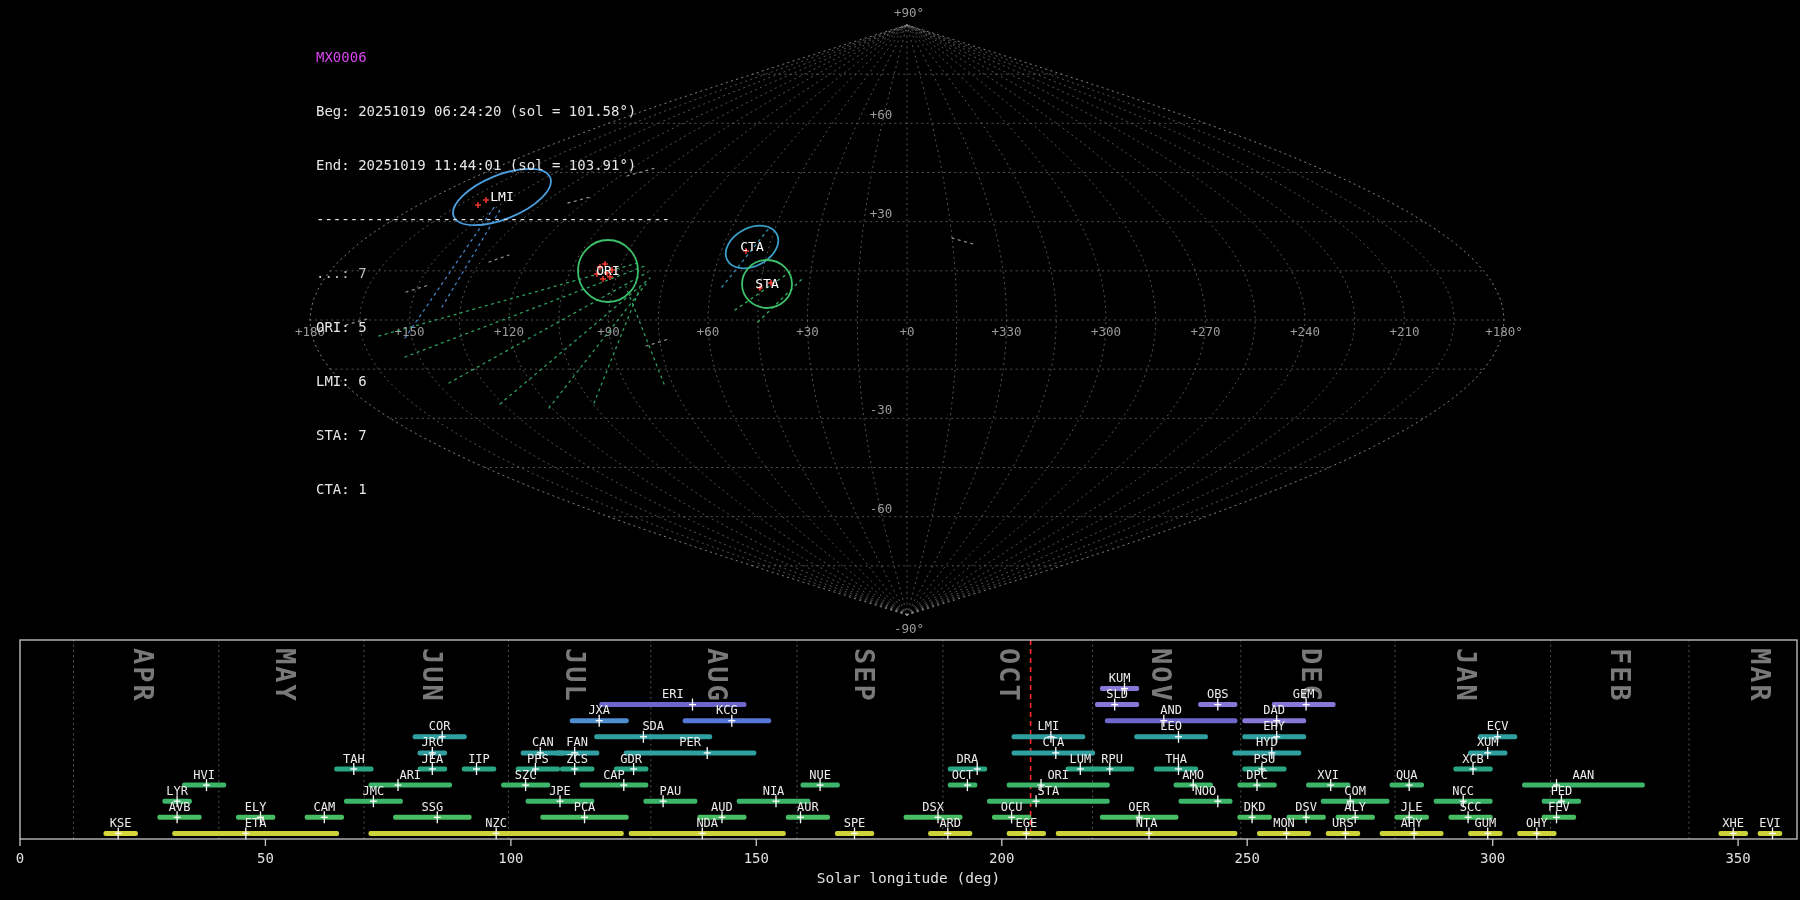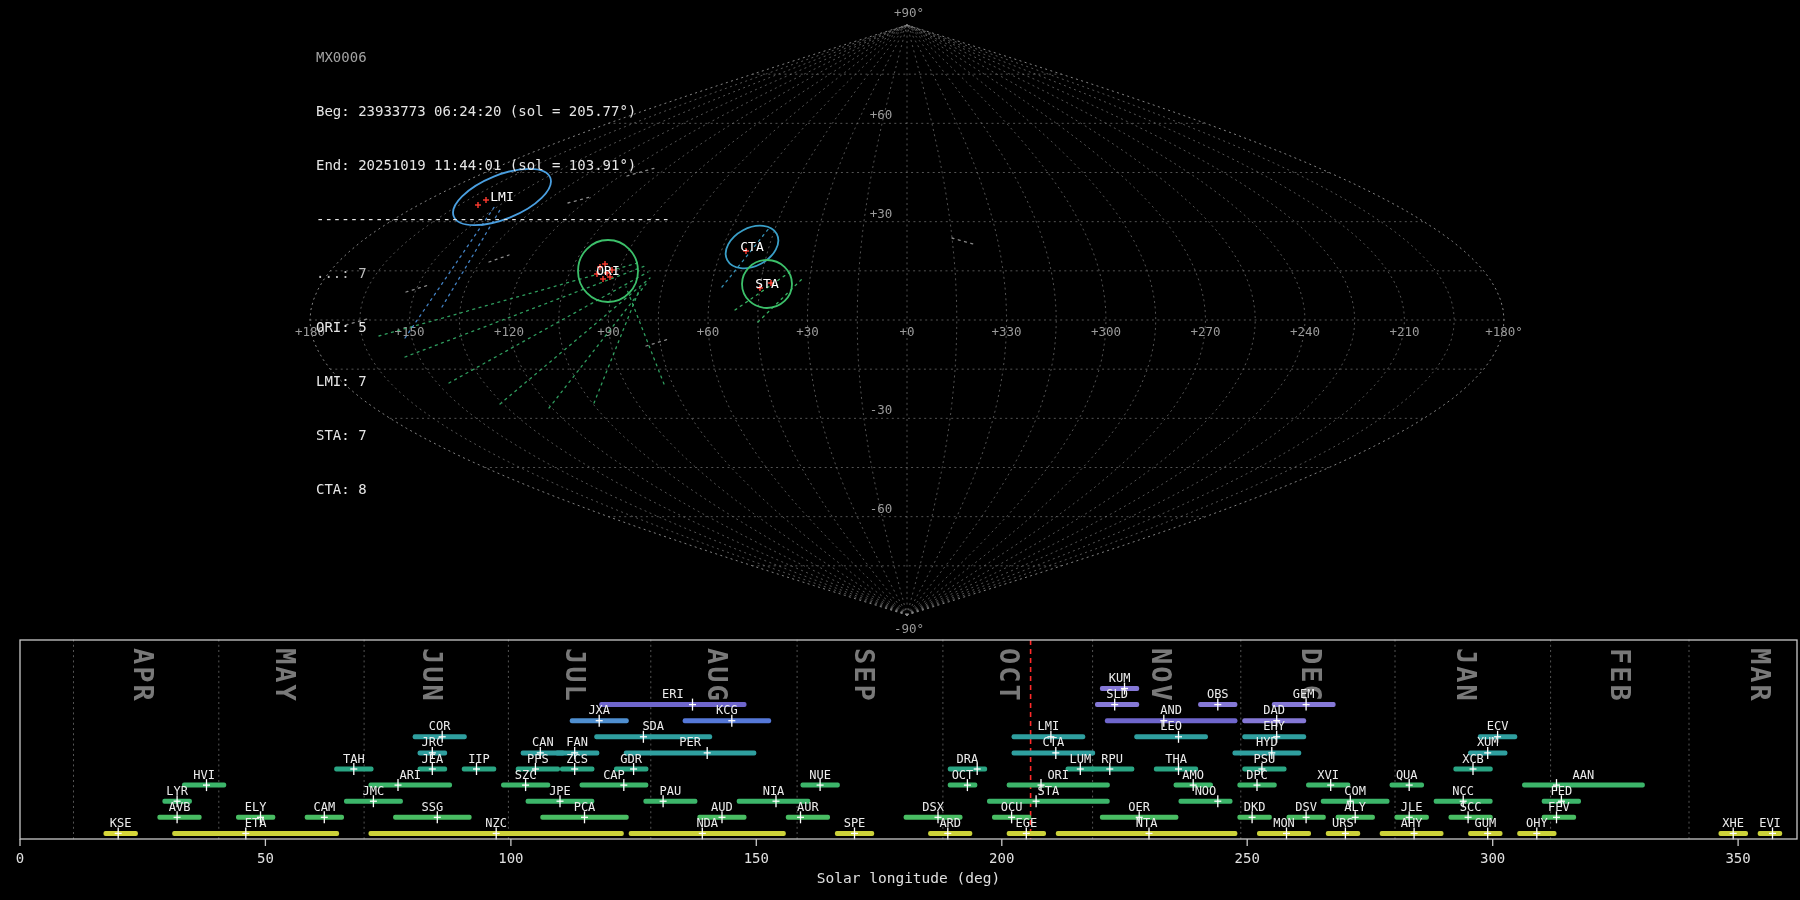--- a/index.html
+++ b/index.html
@@ -1,20 +1,20 @@
 <!DOCTYPE html>
 <html><head>
 <meta charset="utf-8">
 <style>
   html,body{margin:0;padding:0;background:#000;}
   .stage{position:relative;width:1800px;height:900px;background:#000;overflow:hidden;
          font-family:"DejaVu Sans Mono",monospace;}
   .info{position:absolute;left:316px;top:12px;font-size:14px;line-height:18px;
         color:#e6e6e6;white-space:pre;z-index:5;}
-  .info .station{color:#a3a3a3;}
+  .info .station{color:#d946ef;}
   .info .dim{color:#bdbdbd;}
   svg{position:absolute;left:0;top:0;}
 </style>
 </head>
 <body>
 
 <div class="stage">
 
   <svg id="charts-svg" width="1800" height="900" viewBox="0 0 1800 900">
       <g>
@@ -721,23 +721,23 @@
         <line x1="1492.7" y1="839" x2="1492.7" y2="846" stroke="#c8c8c8" stroke-width="1.3"></line>
         <text x="1492.6519337016575" y="863" font-family="&quot;DejaVu Sans Mono&quot;,monospace" fill="#e0e0e0" font-size="14px" text-anchor="middle">300</text>
         <line x1="1738.1" y1="839" x2="1738.1" y2="846" stroke="#c8c8c8" stroke-width="1.3"></line>
         <text x="1738.0939226519338" y="863" font-family="&quot;DejaVu Sans Mono&quot;,monospace" fill="#e0e0e0" font-size="14px" text-anchor="middle">350</text>
         <text x="908.5" y="883" font-family="&quot;DejaVu Sans Mono&quot;,monospace" fill="#e0e0e0" font-size="14.5px" text-anchor="middle">Solar longitude (deg)</text>
       </g>
     </svg>
 
   <div class="info">
     <div class="station">MX0006</div>
-    <div>Beg: 23933773 06:24:20 (sol = 205.77°)</div>
+    <div>Beg: 20251019 06:24:20 (sol = 101.58°)</div>
     <div>End: 20251019 11:44:01 (sol = 103.91°)</div>
     <div>------------------------------------------</div>
     <div class="dim">...: 7</div>
     <div>ORI: 5</div>
-    <div>LMI: 7</div>
+    <div>LMI: 6</div>
     <div>STA: 7</div>
-    <div>CTA: 8</div>
+    <div>CTA: 1</div>
   </div>
 
 </div>
 
 </body></html>

